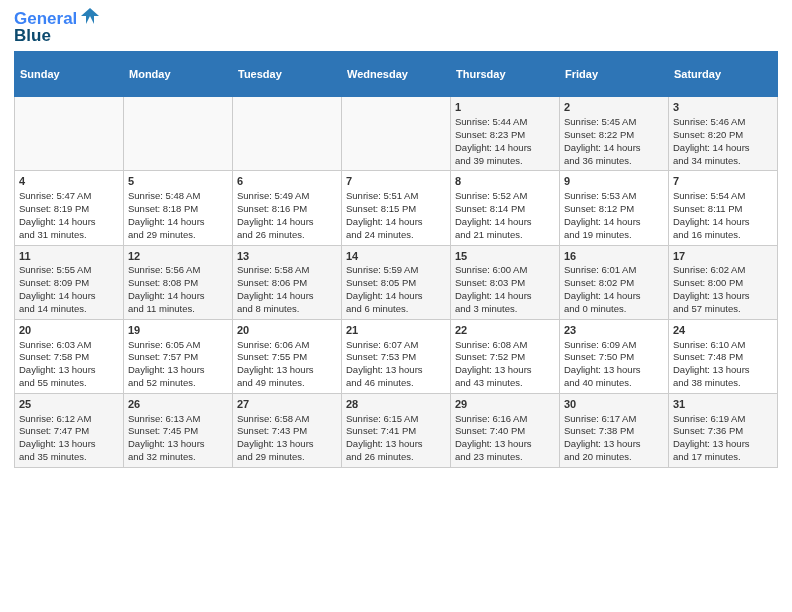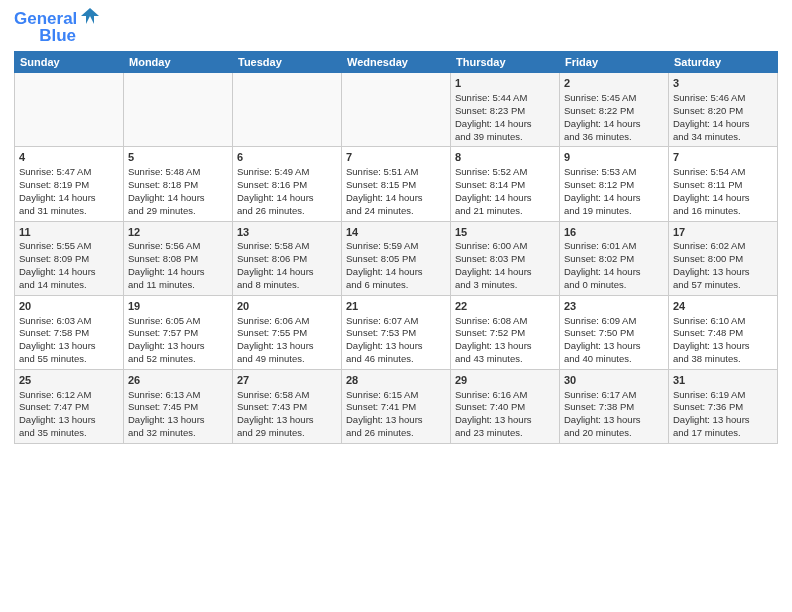--- a/index.html
+++ b/index.html
@@ -40,21 +40,21 @@
     }
     .calendar {
       width: 100%;
       border-collapse: collapse;
       font-size: 10px;
     }
     .calendar th {
       background-color: #2e75b6;
       color: #fff;
       text-align: left;
-      padding: 4px 5px;
+      padding: 16px 5px;
       font-size: 11px;
       font-weight: bold;
       border: 1px solid #2e75b6;
     }
     .calendar td {
       border: 1px solid #ccc;
       vertical-align: top;
       padding: 3px 4px;
       width: calc(100% / 7);
       height: 74px;
@@ -84,21 +84,21 @@
 <div class="page">
   <div class="header">
     <div class="logo">
     <div style="display:flex;flex-direction:column;line-height:1.1;">
       <div style="display:flex;align-items:center;gap:0;">
         <span style="font-size:17px;font-weight:bold;color:#3b82f6;">General</span>
         <svg width="22" height="22" viewBox="0 0 22 22" style="margin-left:2px;margin-top:-4px;">
           <polygon points="11,2 20,10 15,10 15,18 11,10 7,18 7,10 2,10" fill="#2980b9"></polygon>
         </svg>
       </div>
-      <span style="font-size:17px;font-weight:bold;color:#3b82f6;margin-top:-2px;text-align:center;">Blue</span>
+      <span style="font-size:17px;font-weight:bold;color:#0c4a6e;margin-top:-2px;">Blue</span>
     </div>
   </div>
     <div class="title-block">
       <div class="month-title"></div>
       <div class="location-title"></div>
     </div>
   </div>
 
   <table class="calendar">
     <thead>

